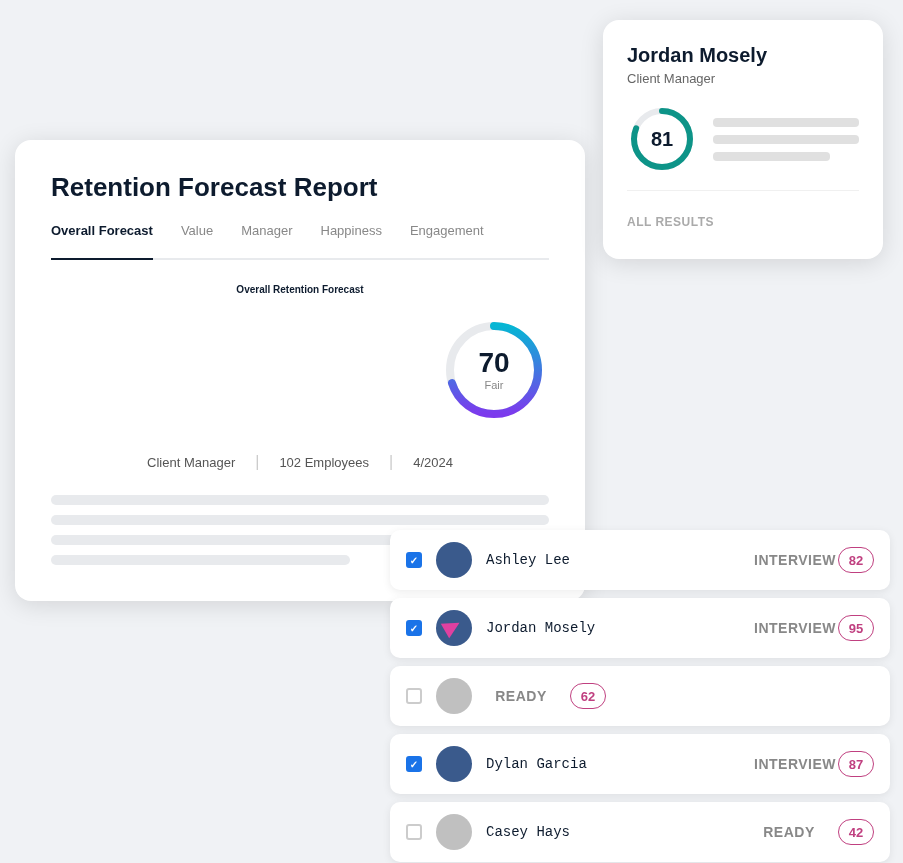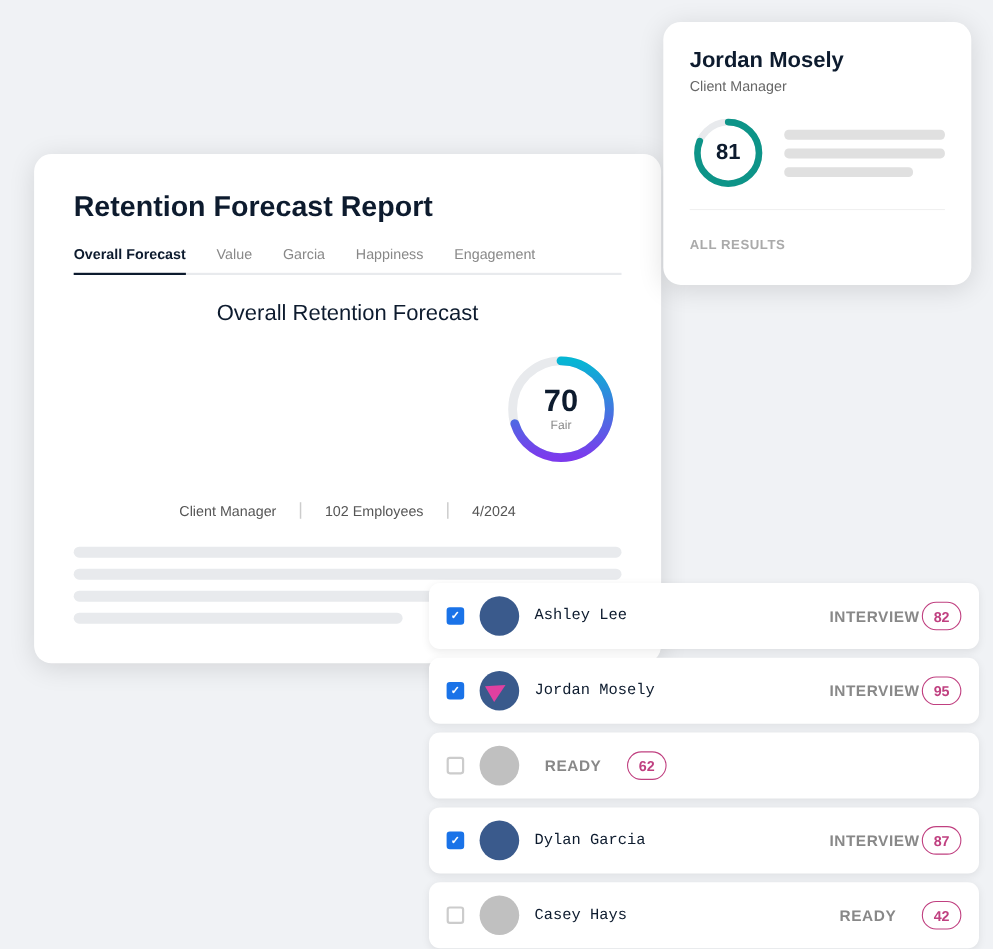--- a/index.html
+++ b/index.html
@@ -16,41 +16,40 @@
     .report-card {
       position: absolute;
       top: 140px;
       left: 15px;
       width: 570px;
       background: #fff;
       border-radius: 16px;
       box-shadow: 0 4px 24px rgba(0,0,0,0.12);
       padding: 32px 36px 36px;
       z-index: 1;
-      margin-left: 16px;
     }
 
     .report-title {
       font-size: 26px;
       font-weight: 700;
       color: #0d1b2e;
       margin-bottom: 20px;
     }
 
     .tabs {
       display: flex;
       gap: 28px;
       border-bottom: 2px solid #e8eaed;
       margin-bottom: 24px;
     }
 
     .tab {
       font-size: 13px;
       color: #888;
-      padding-bottom: 10px;
+      padding-bottom: 20px;
       cursor: pointer;
       white-space: nowrap;
       position: relative;
     }
 
     .tab.active {
       color: #0d1b2e;
       font-weight: 600;
     }
 
@@ -59,22 +58,22 @@
       position: absolute;
       bottom: -2px;
       left: 0;
       right: 0;
       height: 2px;
       background: #0d1b2e;
     }
 
     .section-title {
       text-align: center;
-      font-size: 20px;
-      font-weight: 400;
+      font-size: 10px;
+      font-weight: 700;
       color: #0d1b2e;
       margin-bottom: 20px;
     }
 
     
     .donut-container {
       display: flex;
       justify-content: flex-end;
       margin-bottom: 28px;
     }
@@ -330,21 +329,21 @@
   </style>
 </head>
 <body>
 
 <div class="report-card">
   <div class="report-title">Retention Forecast Report</div>
 
   <div class="tabs">
     <div class="tab active">Overall Forecast</div>
     <div class="tab">Value</div>
-    <div class="tab">Garcia</div>
+    <div class="tab">Manager</div>
     <div class="tab">Happiness</div>
     <div class="tab">Engagement</div>
   </div>
 
   <div class="section-title">Overall Retention Forecast</div>
 
   <div class="donut-container">
     <div class="donut-wrapper">
       <svg width="110" height="110" viewBox="0 0 110 110">
         <defs>

